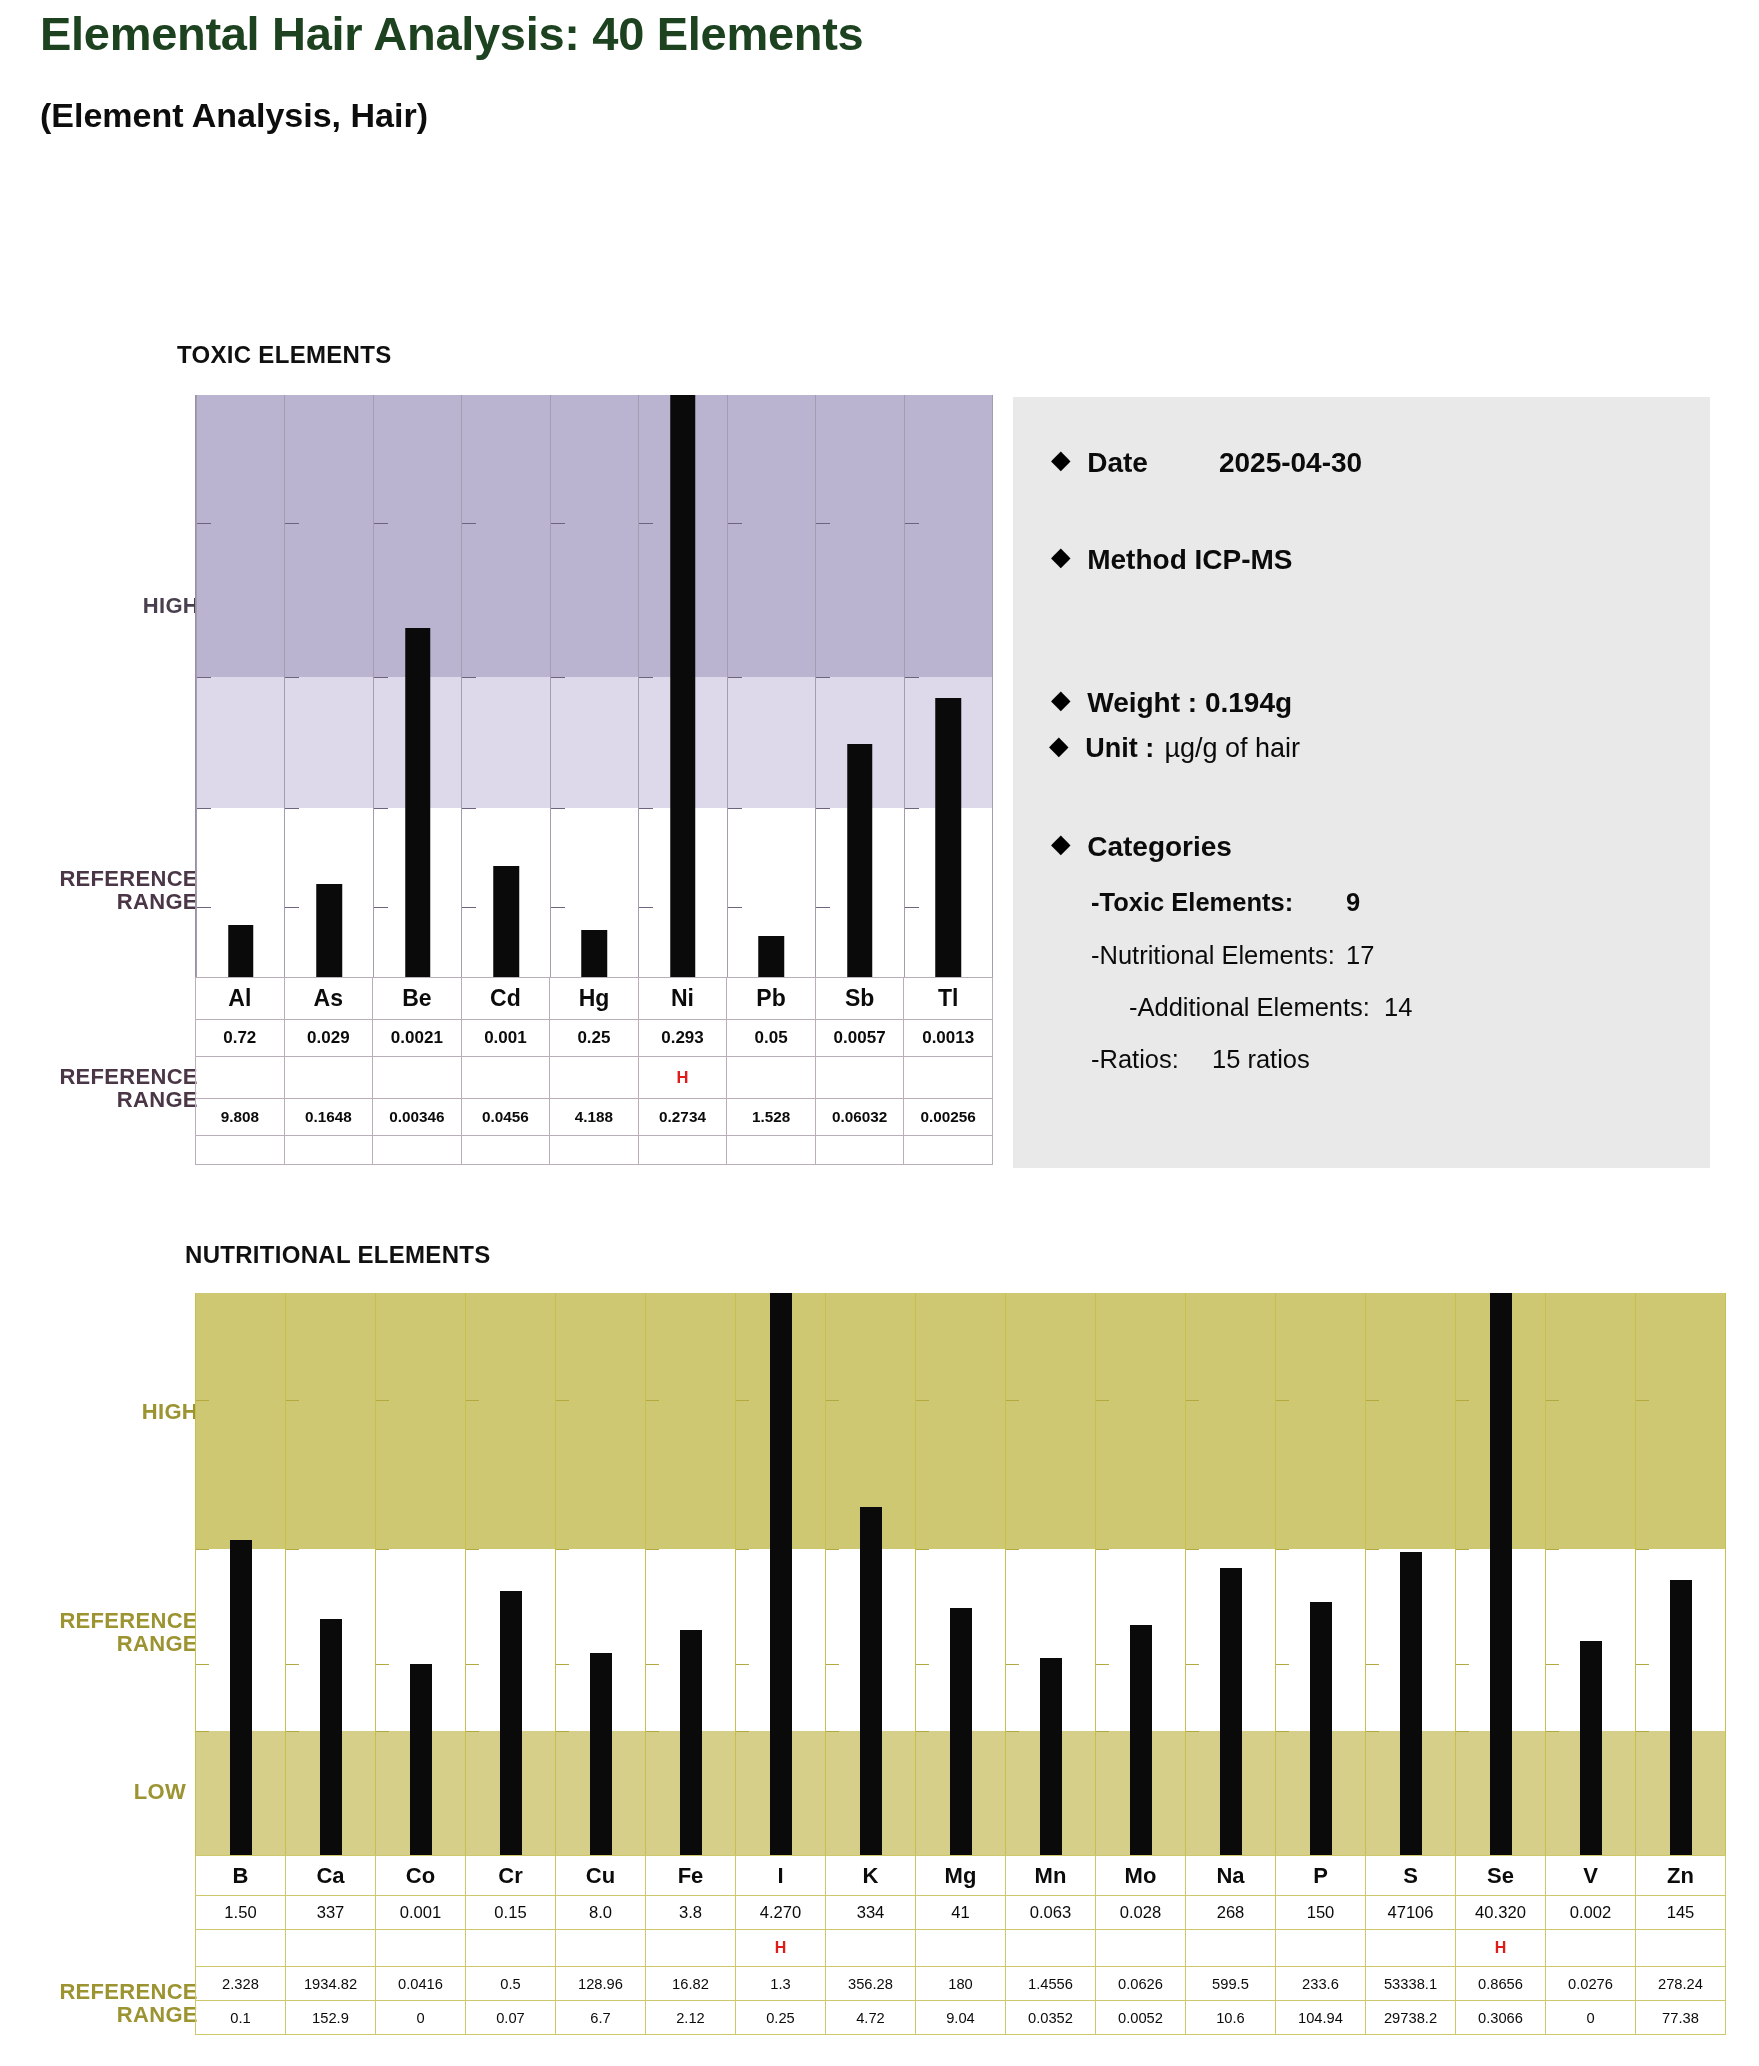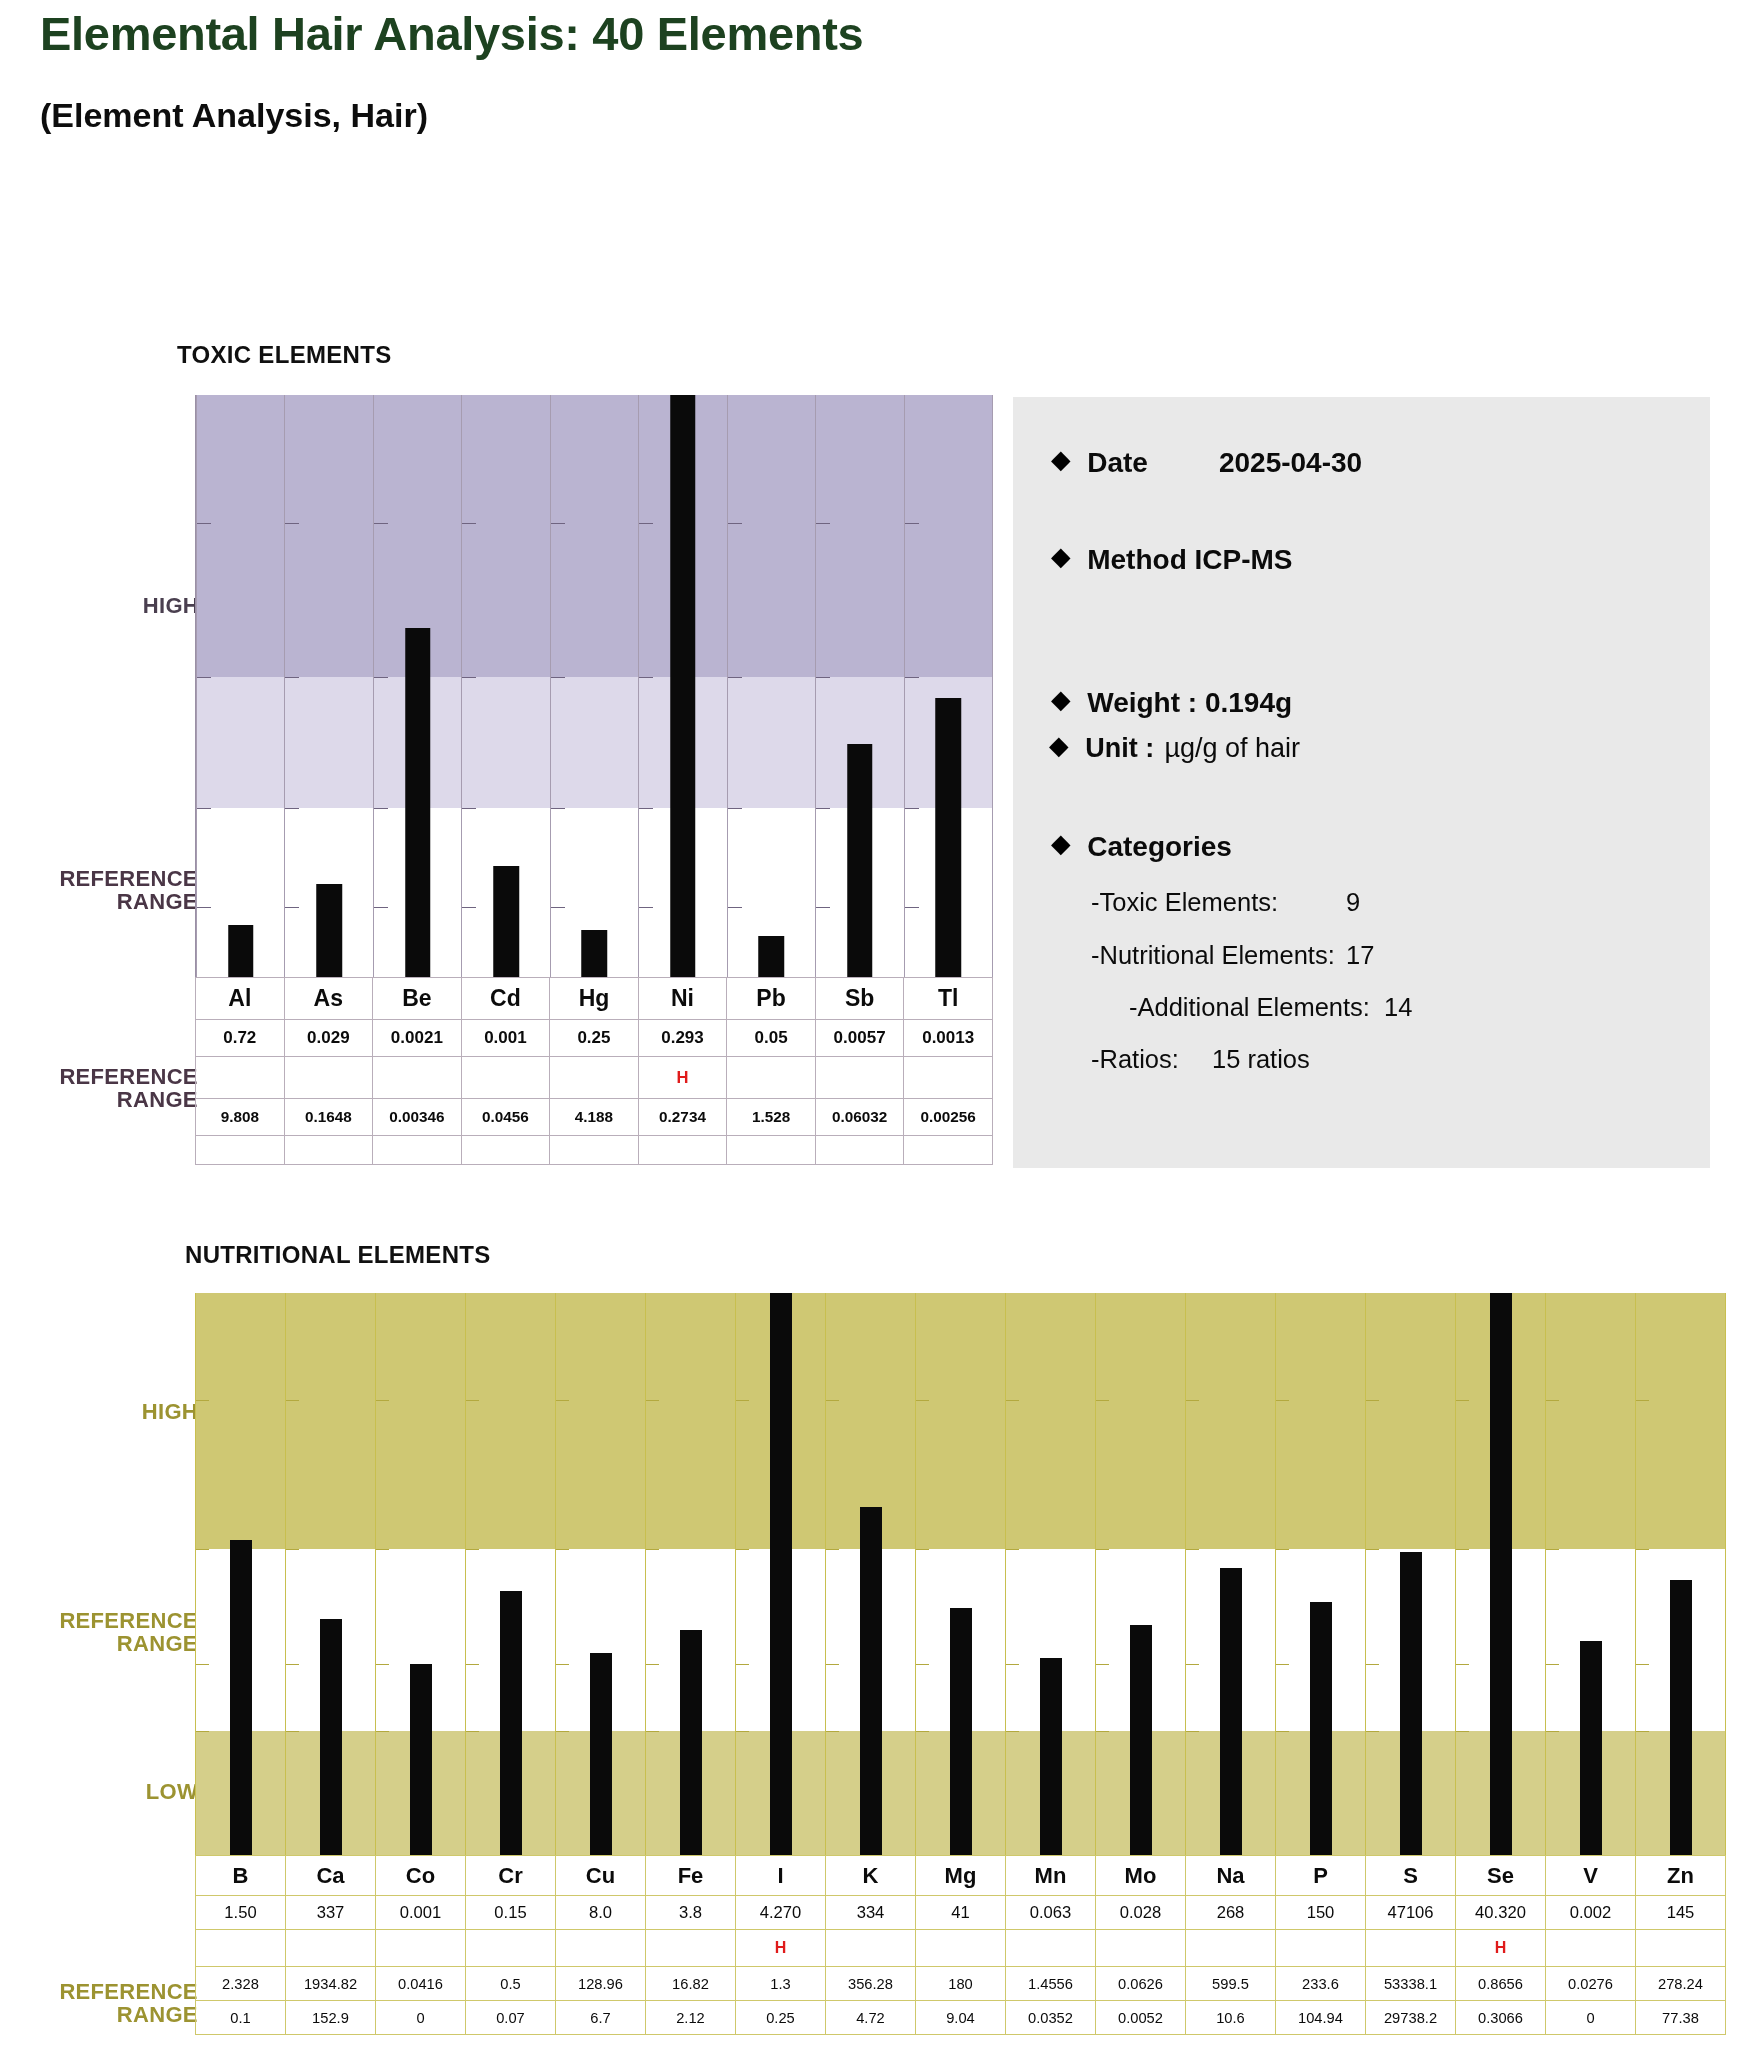--- a/index.html
+++ b/index.html
@@ -101,37 +101,37 @@
   #row-weight { left:38px; top:290px; }
   #row-unit   { left:36px; top:336px; }
   #row-unit .info-label { font-size:27px; }
   #row-unit .info-value { font-size:27px; margin-left:10.2px; font-weight:normal; }
   #row-cats   { left:38px; top:434px; }
   .cat-item {
     position:absolute; font-size:25.5px; font-weight:normal; color:#0b0b0b;
     white-space:nowrap; left:78px;
   }
   .cat-item .cat-num { position:absolute; left:255px; top:0; }
-  #cat-0 { top:491px; }
+  #cat-0 { top:491px;font-weight:bold; }
   #cat-1 { top:544px; }
   #cat-2 { top:596px;margin-left:38px; }
   #cat-3 { top:648px; }
   #cat-3 .cat-num { left:121px; }
   #nutri-heading { position:absolute; left:185px; top:0px; color:#101010; }
 
   #nutri-label-high {
     position:absolute; left:38px; top:1399px; width:160px; text-align:right;
     font-size:22px; font-weight:bold; color:#9c9331; letter-spacing:0.3px;
   }
   #nutri-label-ref {
     position:absolute; left:12.8px; top:1609px; width:185px; text-align:right;
     font-size:22px; font-weight:bold; color:#9c9331; line-height:1.05; letter-spacing:0.3px;
   }
   #nutri-label-low {
-    position:absolute; left:38px; top:1779px; width:160px; text-align:right;
+    position:absolute; left:26px; top:1779px; width:160px; text-align:right;
     font-size:22px; font-weight:bold; color:#9c9331; letter-spacing:0.3px;
   }
   #nutri-label-ref2 {
     position:absolute; left:12.8px; top:1980px; width:185px; text-align:right;
     font-size:22px; font-weight:bold; color:#9c9331; line-height:1.05; letter-spacing:0.3px;
   }
 
   #nutri-plot {
     position:absolute; left:195px; top:1293px; width:1531px; height:562px;
     background:#ffffff;

